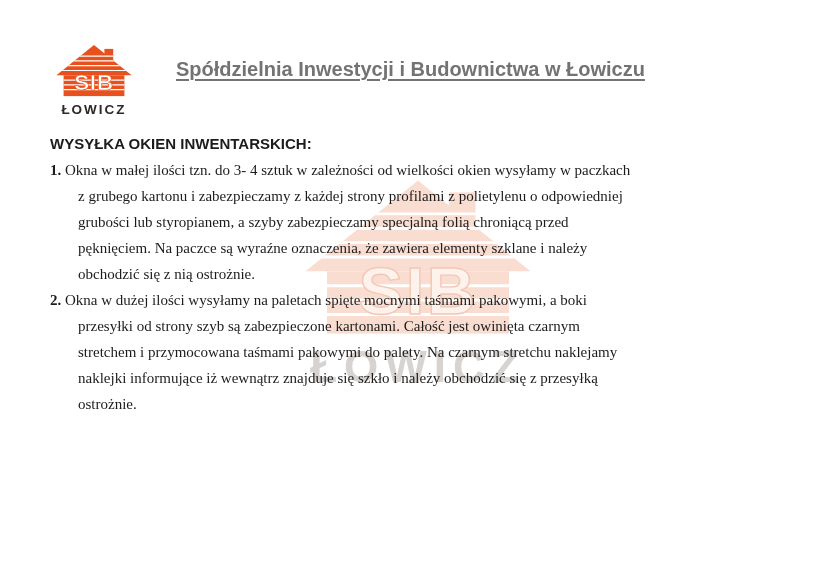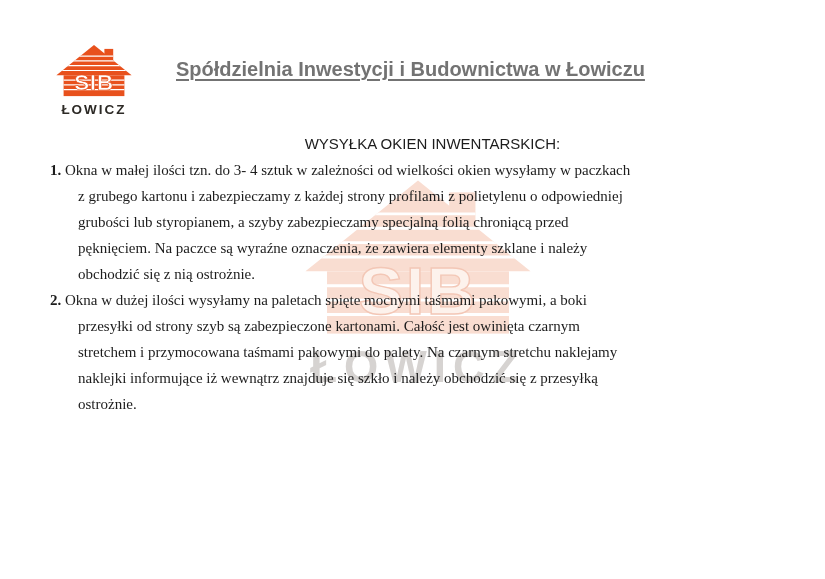--- a/index.html
+++ b/index.html
@@ -70,23 +70,22 @@
     position: absolute;
     left: 50px;
     top: 131px;
     right: 10px;
     z-index: 1;
     color: #1c1c1c;
     font-size: 15px;
     line-height: 26px;
   }
   .heading {
-    font-weight: normal;
+    font-weight: bold;
     white-space: nowrap;
-    text-align: center;
   }
   .para {
     white-space: pre;
     padding-left: 28px;
     text-indent: -28px;
     font-family: Liberation Serif, serif;
   }
   .para .num { font-weight: bold; }
 </style>
 </head>

